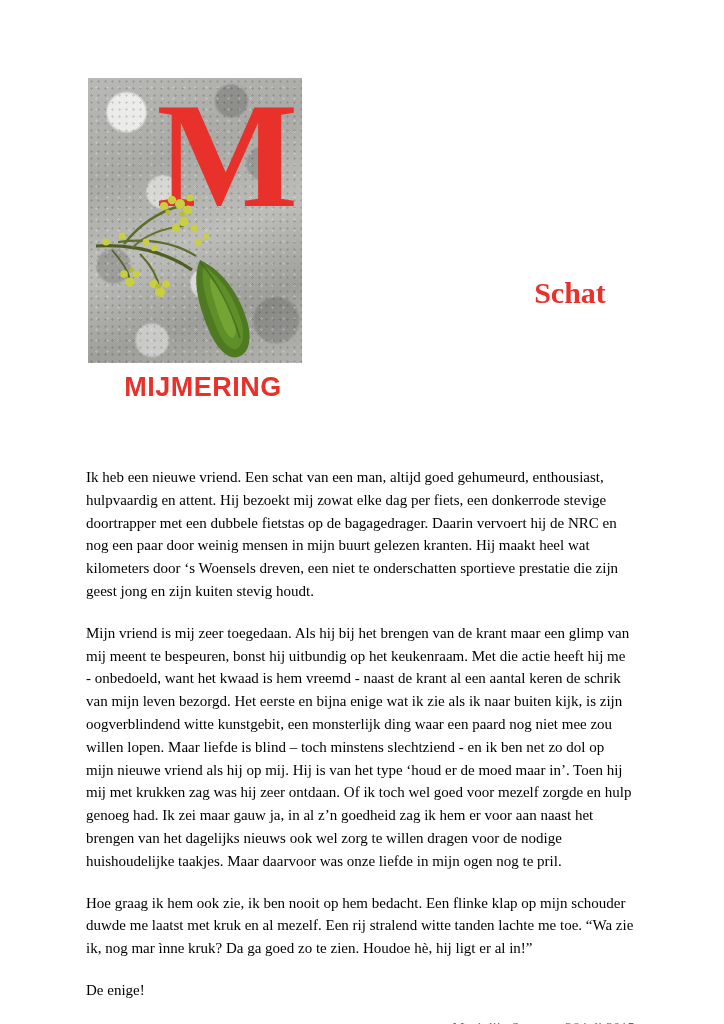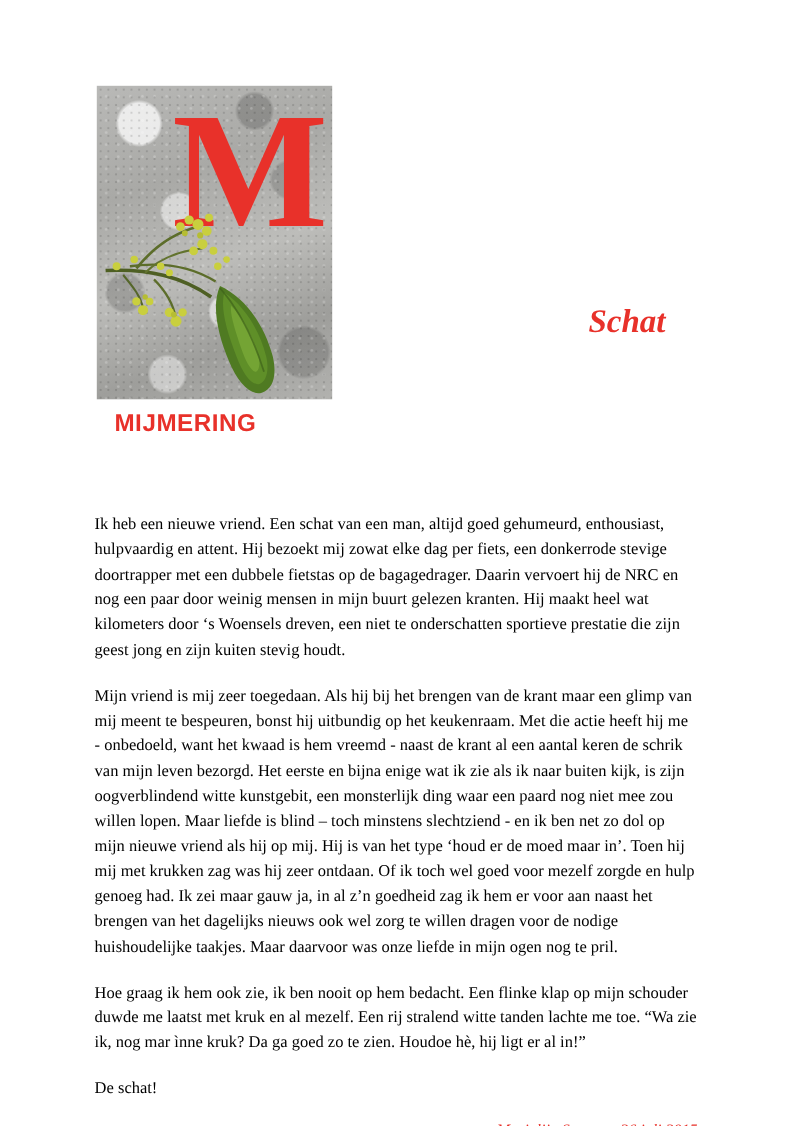--- a/index.html
+++ b/index.html
@@ -85,34 +85,33 @@
     left: 0;
     top: 60px;
     width: 214px;
     height: 225px;
     z-index: 3;
   }
   .logo-caption {
     margin-top: 9px;
     font-family: "Liberation Sans", sans-serif;
     font-weight: 700;
-    font-size: 22px;
+    font-size: 27px;
     letter-spacing: 0.5px;
     color: #e8312a;
-    text-align: left;
+    text-align: center;
     padding-left: 16px;
   }
 
   .doc-title {
     position: absolute;
     left: 430px;
     top: 198px;
     width: 280px;
     font-family: "Liberation Serif", serif;
-    font-style: italic;
     font-weight: 700;
     font-size: 30px;
     color: #e8312a;
     text-align: center;
   }
 
   
   .article {
     position: absolute;
     left: 86px;
@@ -201,17 +200,17 @@
       <div class="logo-caption">MIJMERING</div>
     </div>
 
     <div class="doc-title">Schat</div>
   </div>
 
   <div class="article">
     <p>Ik heb een nieuwe vriend. Een schat van een man, altijd goed gehumeurd, enthousiast, hulpvaardig en attent. Hij bezoekt mij zowat elke dag per fiets, een donkerrode stevige doortrapper met een dubbele fietstas op de bagagedrager. Daarin vervoert hij de NRC en nog een paar door weinig mensen in mijn buurt gelezen kranten. Hij maakt heel wat kilometers door ‘s Woensels dreven, een niet te onderschatten sportieve prestatie die zijn geest jong en zijn kuiten stevig houdt.</p>
     <p>Mijn vriend is mij zeer toegedaan. Als hij bij het brengen van de krant maar een glimp van mij meent te bespeuren, bonst hij uitbundig op het keukenraam. Met die actie heeft hij me - onbedoeld, want het kwaad is hem vreemd - naast de krant al een aantal keren de schrik van mijn leven bezorgd. Het eerste en bijna enige wat ik zie als ik naar buiten kijk, is zijn oogverblindend witte kunstgebit, een monsterlijk ding waar een paard nog niet mee zou willen lopen. Maar liefde is blind – toch minstens slechtziend - en ik ben net zo dol op mijn nieuwe vriend als hij op mij. Hij is van het type ‘houd er de moed maar in’. Toen hij mij met krukken zag was hij zeer ontdaan. Of ik toch wel goed voor mezelf zorgde en hulp genoeg had. Ik zei maar gauw ja, in al z’n goedheid zag ik hem er voor aan naast het brengen van het dagelijks nieuws ook wel zorg te willen dragen voor de nodige huishoudelijke taakjes. Maar daarvoor was onze liefde in mijn ogen nog te pril.</p>
     <p>Hoe graag ik hem ook zie, ik ben nooit op hem bedacht. Een flinke klap op mijn schouder duwde me laatst met kruk en al mezelf. Een rij stralend witte tanden lachte me toe. “Wa zie ik, nog mar ìnne kruk? Da ga goed zo te zien. Houdoe hè, hij ligt er al in!”</p>
-    <p>De schat!</p>
+    <p>De enige!</p>
     <div class="signature">Marjolijn Sengers, 26 juli 2015</div>
   </div>
 
 </div>
 
 </body></html>

